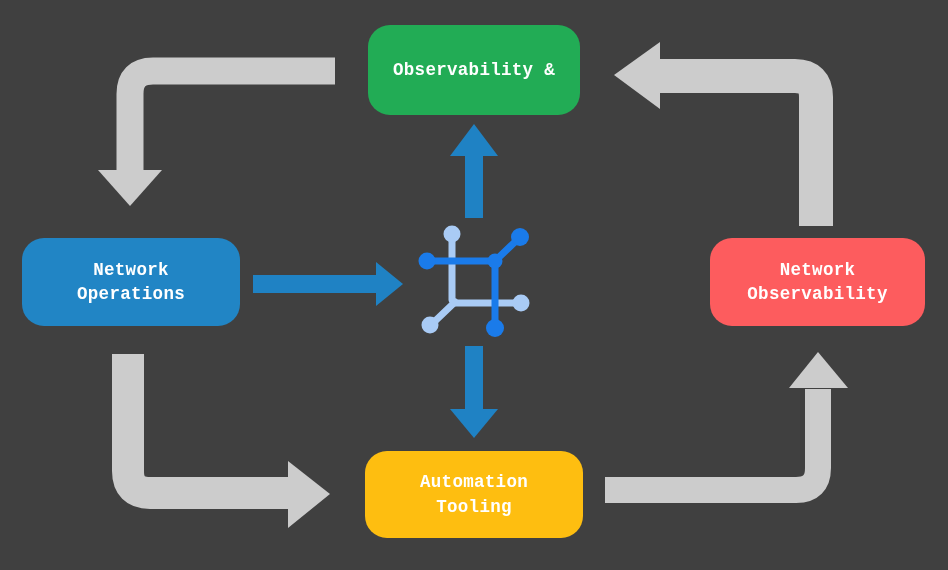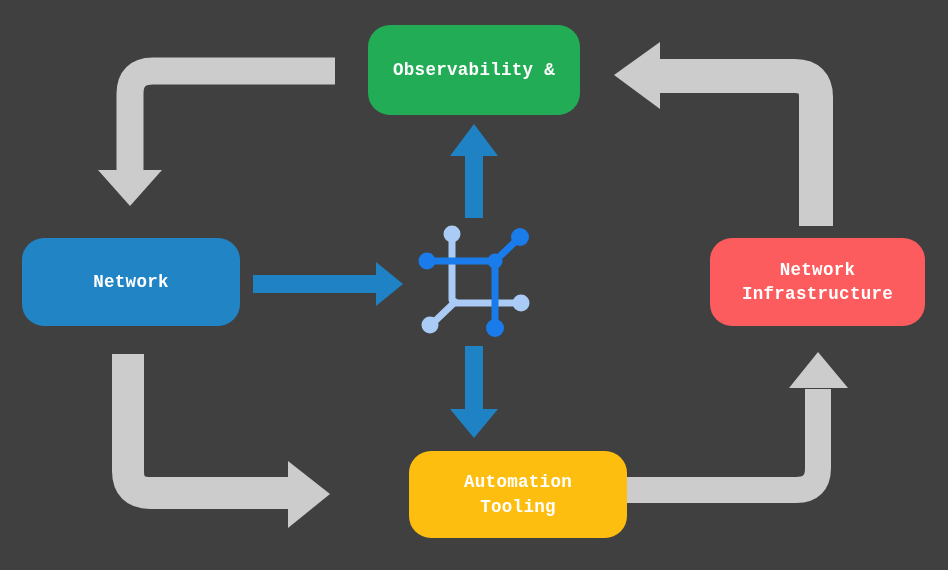--- a/index.html
+++ b/index.html
@@ -18,21 +18,21 @@
     display:flex;flex-direction:column;
     align-items:center;justify-content:center;
     font-weight:700;font-size:17.5px;
     letter-spacing:.3px;line-height:1.38;
     text-align:center;
   }
   .node span{display:block;}
   .node-green {left:368px;top:25px; width:212px;height:90px;background:#22AC55;}
   .node-blue  {left:22px; top:238px;width:218px;height:88px;background:#2185C5;}
   .node-red   {left:710px;top:238px;width:215px;height:88px;background:#FD5C5E;}
-  .node-yellow{left:365px;top:451px;width:218px;height:87px;background:#FEBE10;margin-left:44px;}
+  .node-yellow{left:365px;top:451px;width:218px;height:87px;background:#FEBE10;}
 </style>
 </head>
 <body>
 
 <div class="canvas">
 
   <svg class="layer" viewBox="0 0 948 570" aria-hidden="true">
 
     <g fill="none" stroke="#CCCCCC">
       <path d="M 335 71 L 153 71 Q 130 71 130 94 L 130 171" stroke-width="27"></path>
@@ -84,25 +84,26 @@
       <circle cx="495" cy="261" r="7.5" fill="#1A7BEA"></circle>
     </g>
   </svg>
 
   <div class="node node-green">
     <span>Observability &amp;</span>
   </div>
 
   <div class="node node-blue">
     <span>Network</span>
+    <span>Operations</span>
   </div>
 
   <div class="node node-red">
     <span>Network</span>
-    <span>Infrastructure</span>
+    <span>Observability</span>
   </div>
 
   <div class="node node-yellow">
     <span>Automation</span>
     <span>Tooling</span>
   </div>
 
 </div>
 
 </body></html>

